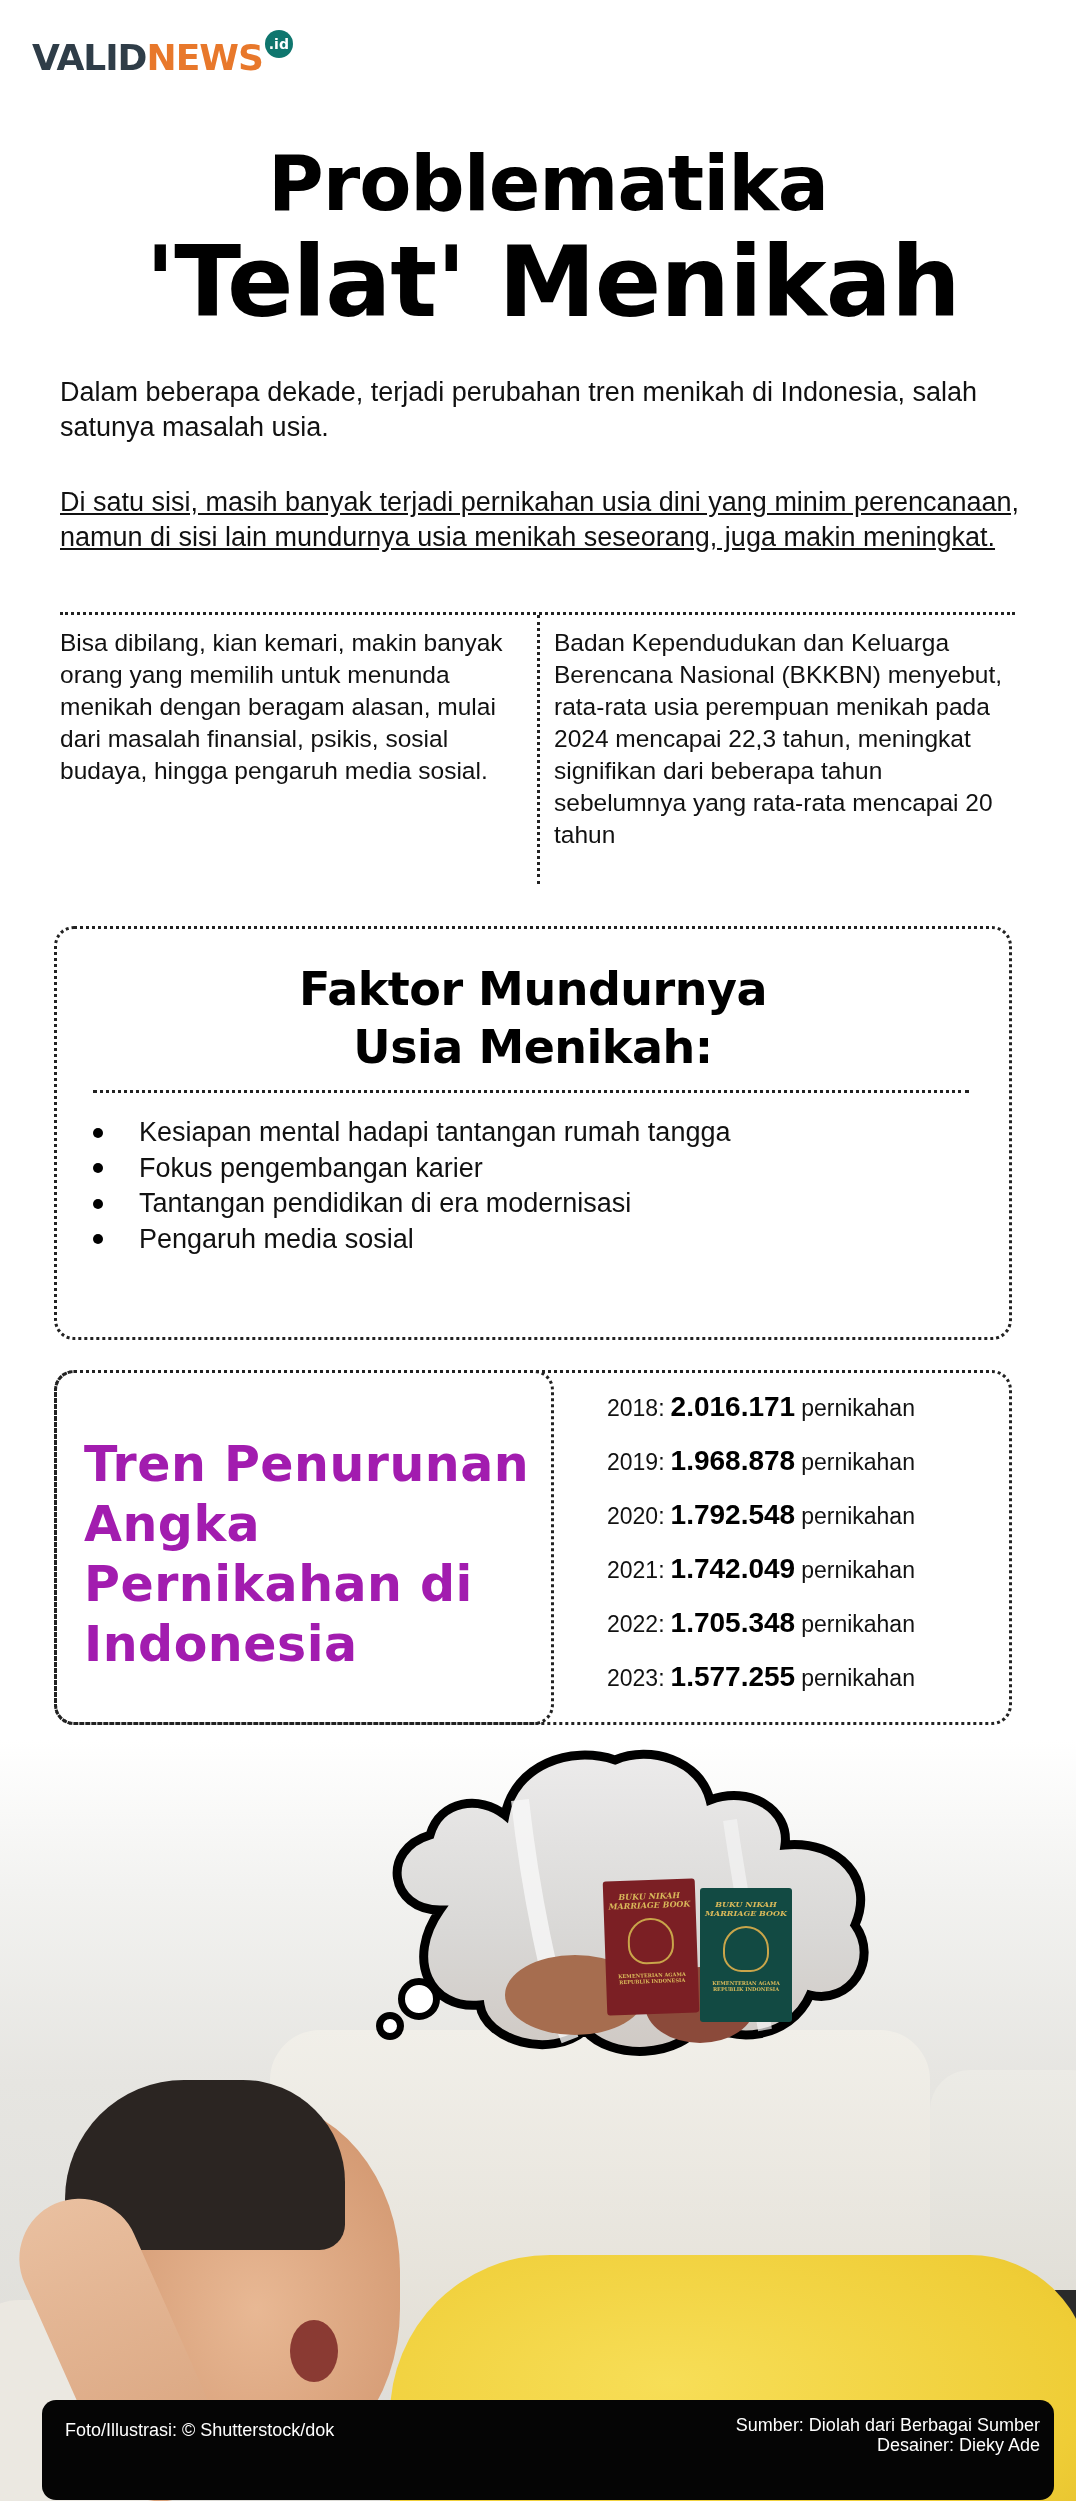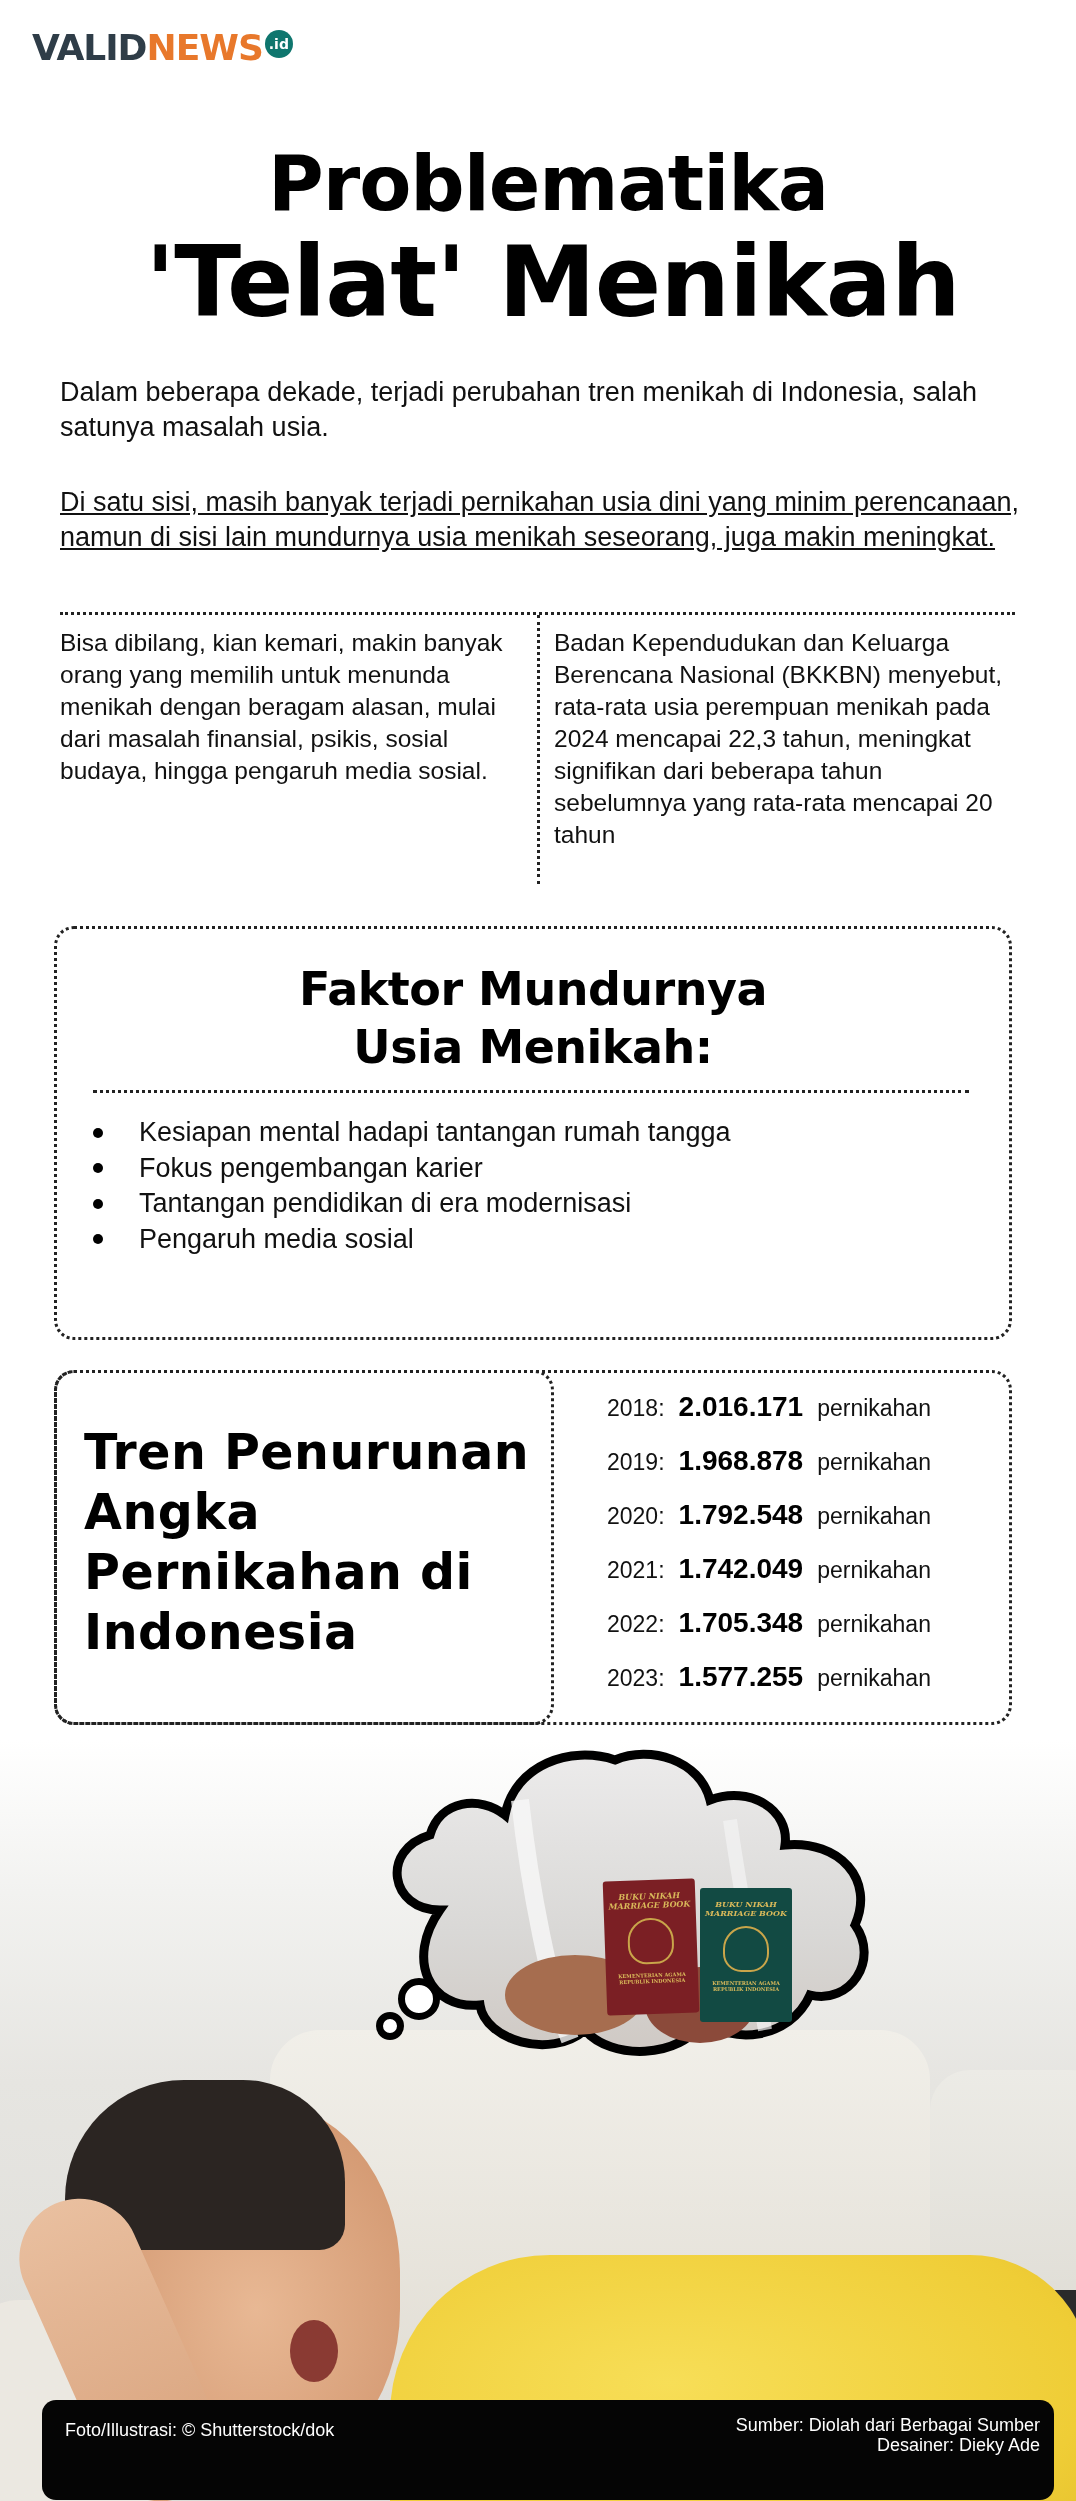--- a/index.html
+++ b/index.html
@@ -8,21 +8,21 @@
     position: relative;
     height: 2501px;
     overflow: hidden;
     font-family: "Liberation Sans", "DejaVu Sans", sans-serif;
     color: #111111;
   }
 
   
   .logo {
     position: absolute; left: 32px; top: 30px;
-    display: flex; 
+    display: flex; align-items: flex-end;
     font-family: "DejaVu Sans", sans-serif;
     font-weight: 900; font-size: 36px; letter-spacing: -1px; line-height: 1;
   }
   .logo .valid { color: #2f3d48; }
   .logo .news { color: #e8782b; }
   .logo .dotid {
     display: inline-flex; align-items: center; justify-content: center;
     width: 28px; height: 28px; border-radius: 50%;
     background: #0f766e; color: #fff; font-size: 14px; font-weight: 700;
     margin-left: 2px; margin-bottom: 18px; letter-spacing: 0;
@@ -85,30 +85,30 @@
   
   .trend {
     position: absolute; left: 54px; top: 1370px; width: 958px; height: 355px;
     border: 3px dotted #222; border-radius: 20px;
   }
   .trend .head-box {
     position: absolute; left: -3px; top: -3px; width: 500px; height: 355px;
     border: 3px dotted #222; border-radius: 20px;
   }
   .trend .head-box h2 {
-    position: absolute; left: 27px; top: 50px;
+    position: absolute; left: 27px; top: 62px;
     font-family: "DejaVu Sans", sans-serif; font-weight: 900;
-    font-size: 49px; line-height: 60px; color: #000000; letter-spacing: 0.5px;
+    font-size: 49px; line-height: 60px; color: #a21caf; letter-spacing: 0.5px;
   }
   .trend .stats {
     position: absolute; left: 550px; top: 18px;
   }
   .trend .stat {
     height: 54px; display: flex; align-items: baseline; white-space: nowrap;
-    font-size: 23px; color: #111; gap: 8px;
+    font-size: 23px; color: #111;
   }
   .trend .stat .yr { margin-right: 6px; }
   .trend .stat .val { font-weight: 700; font-size: 28px; margin-right: 6px; color: #000; }
 
   
   .scene {
     position: absolute; left: 0; top: 1740px; width: 1076px; height: 761px;
     overflow: hidden;
     background: linear-gradient(#ffffff 0%, #f2f2f0 20%, #e6e5e1 45%, #dddcd7 100%);
   }

